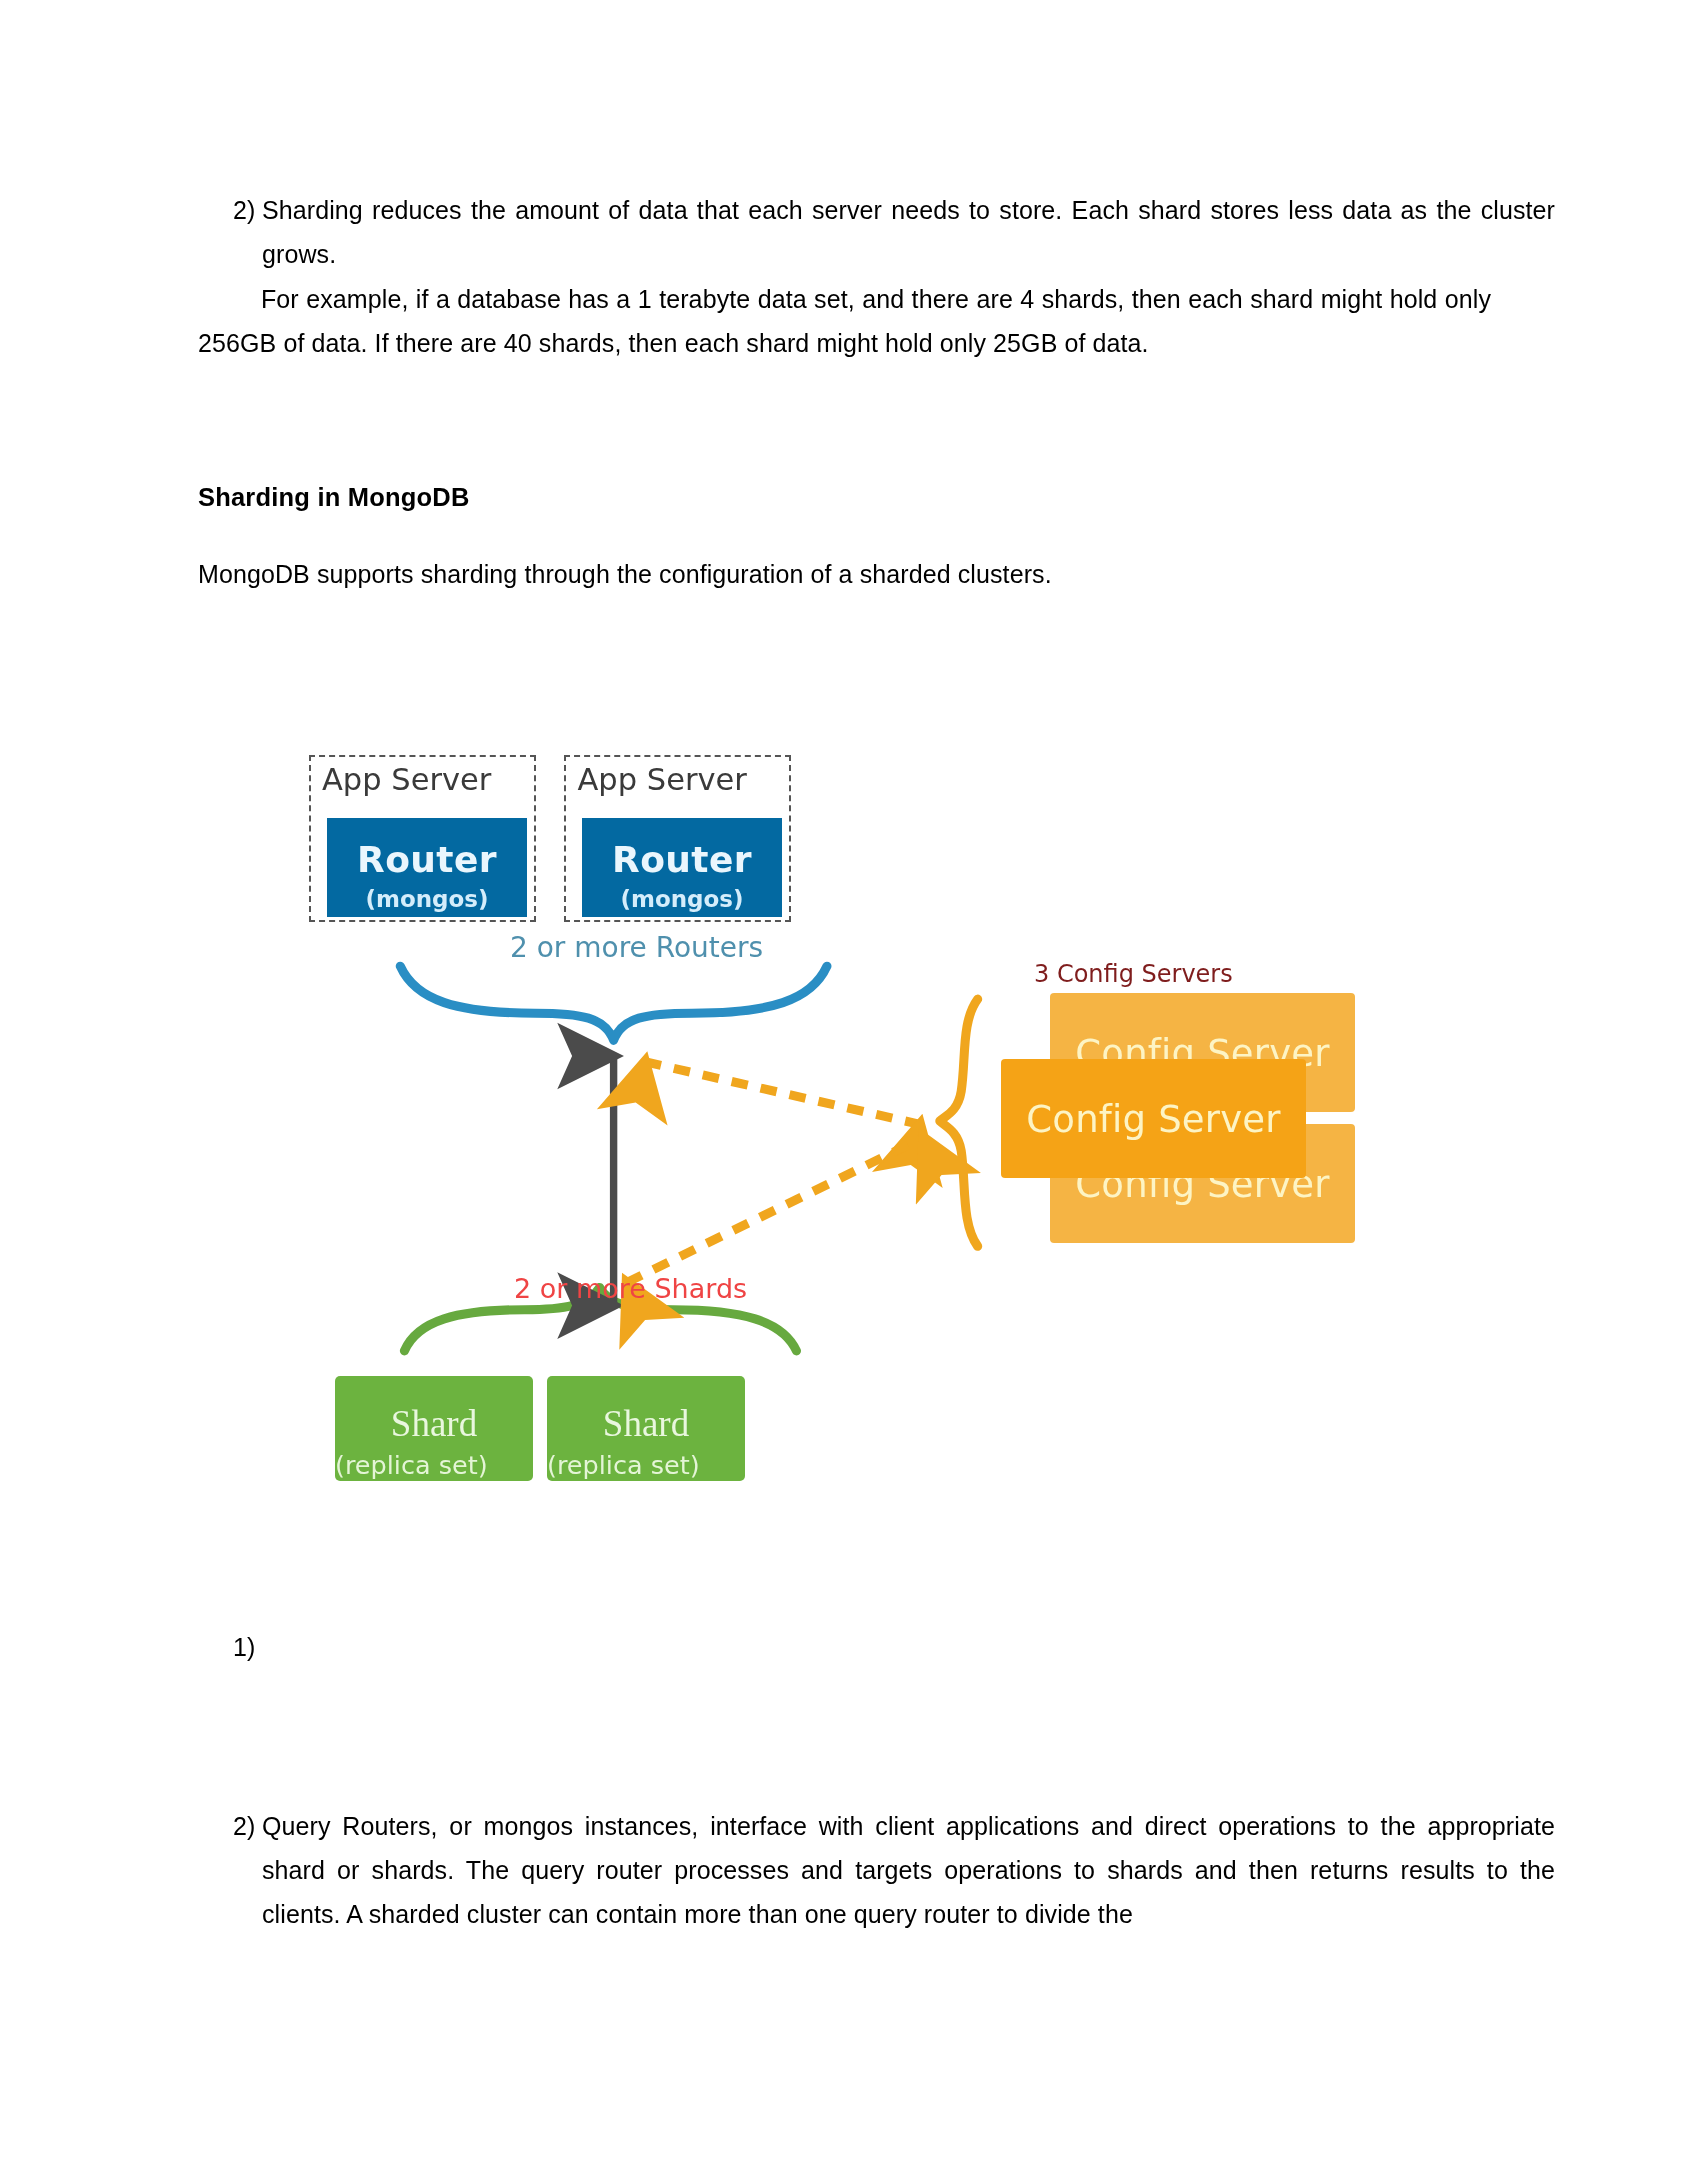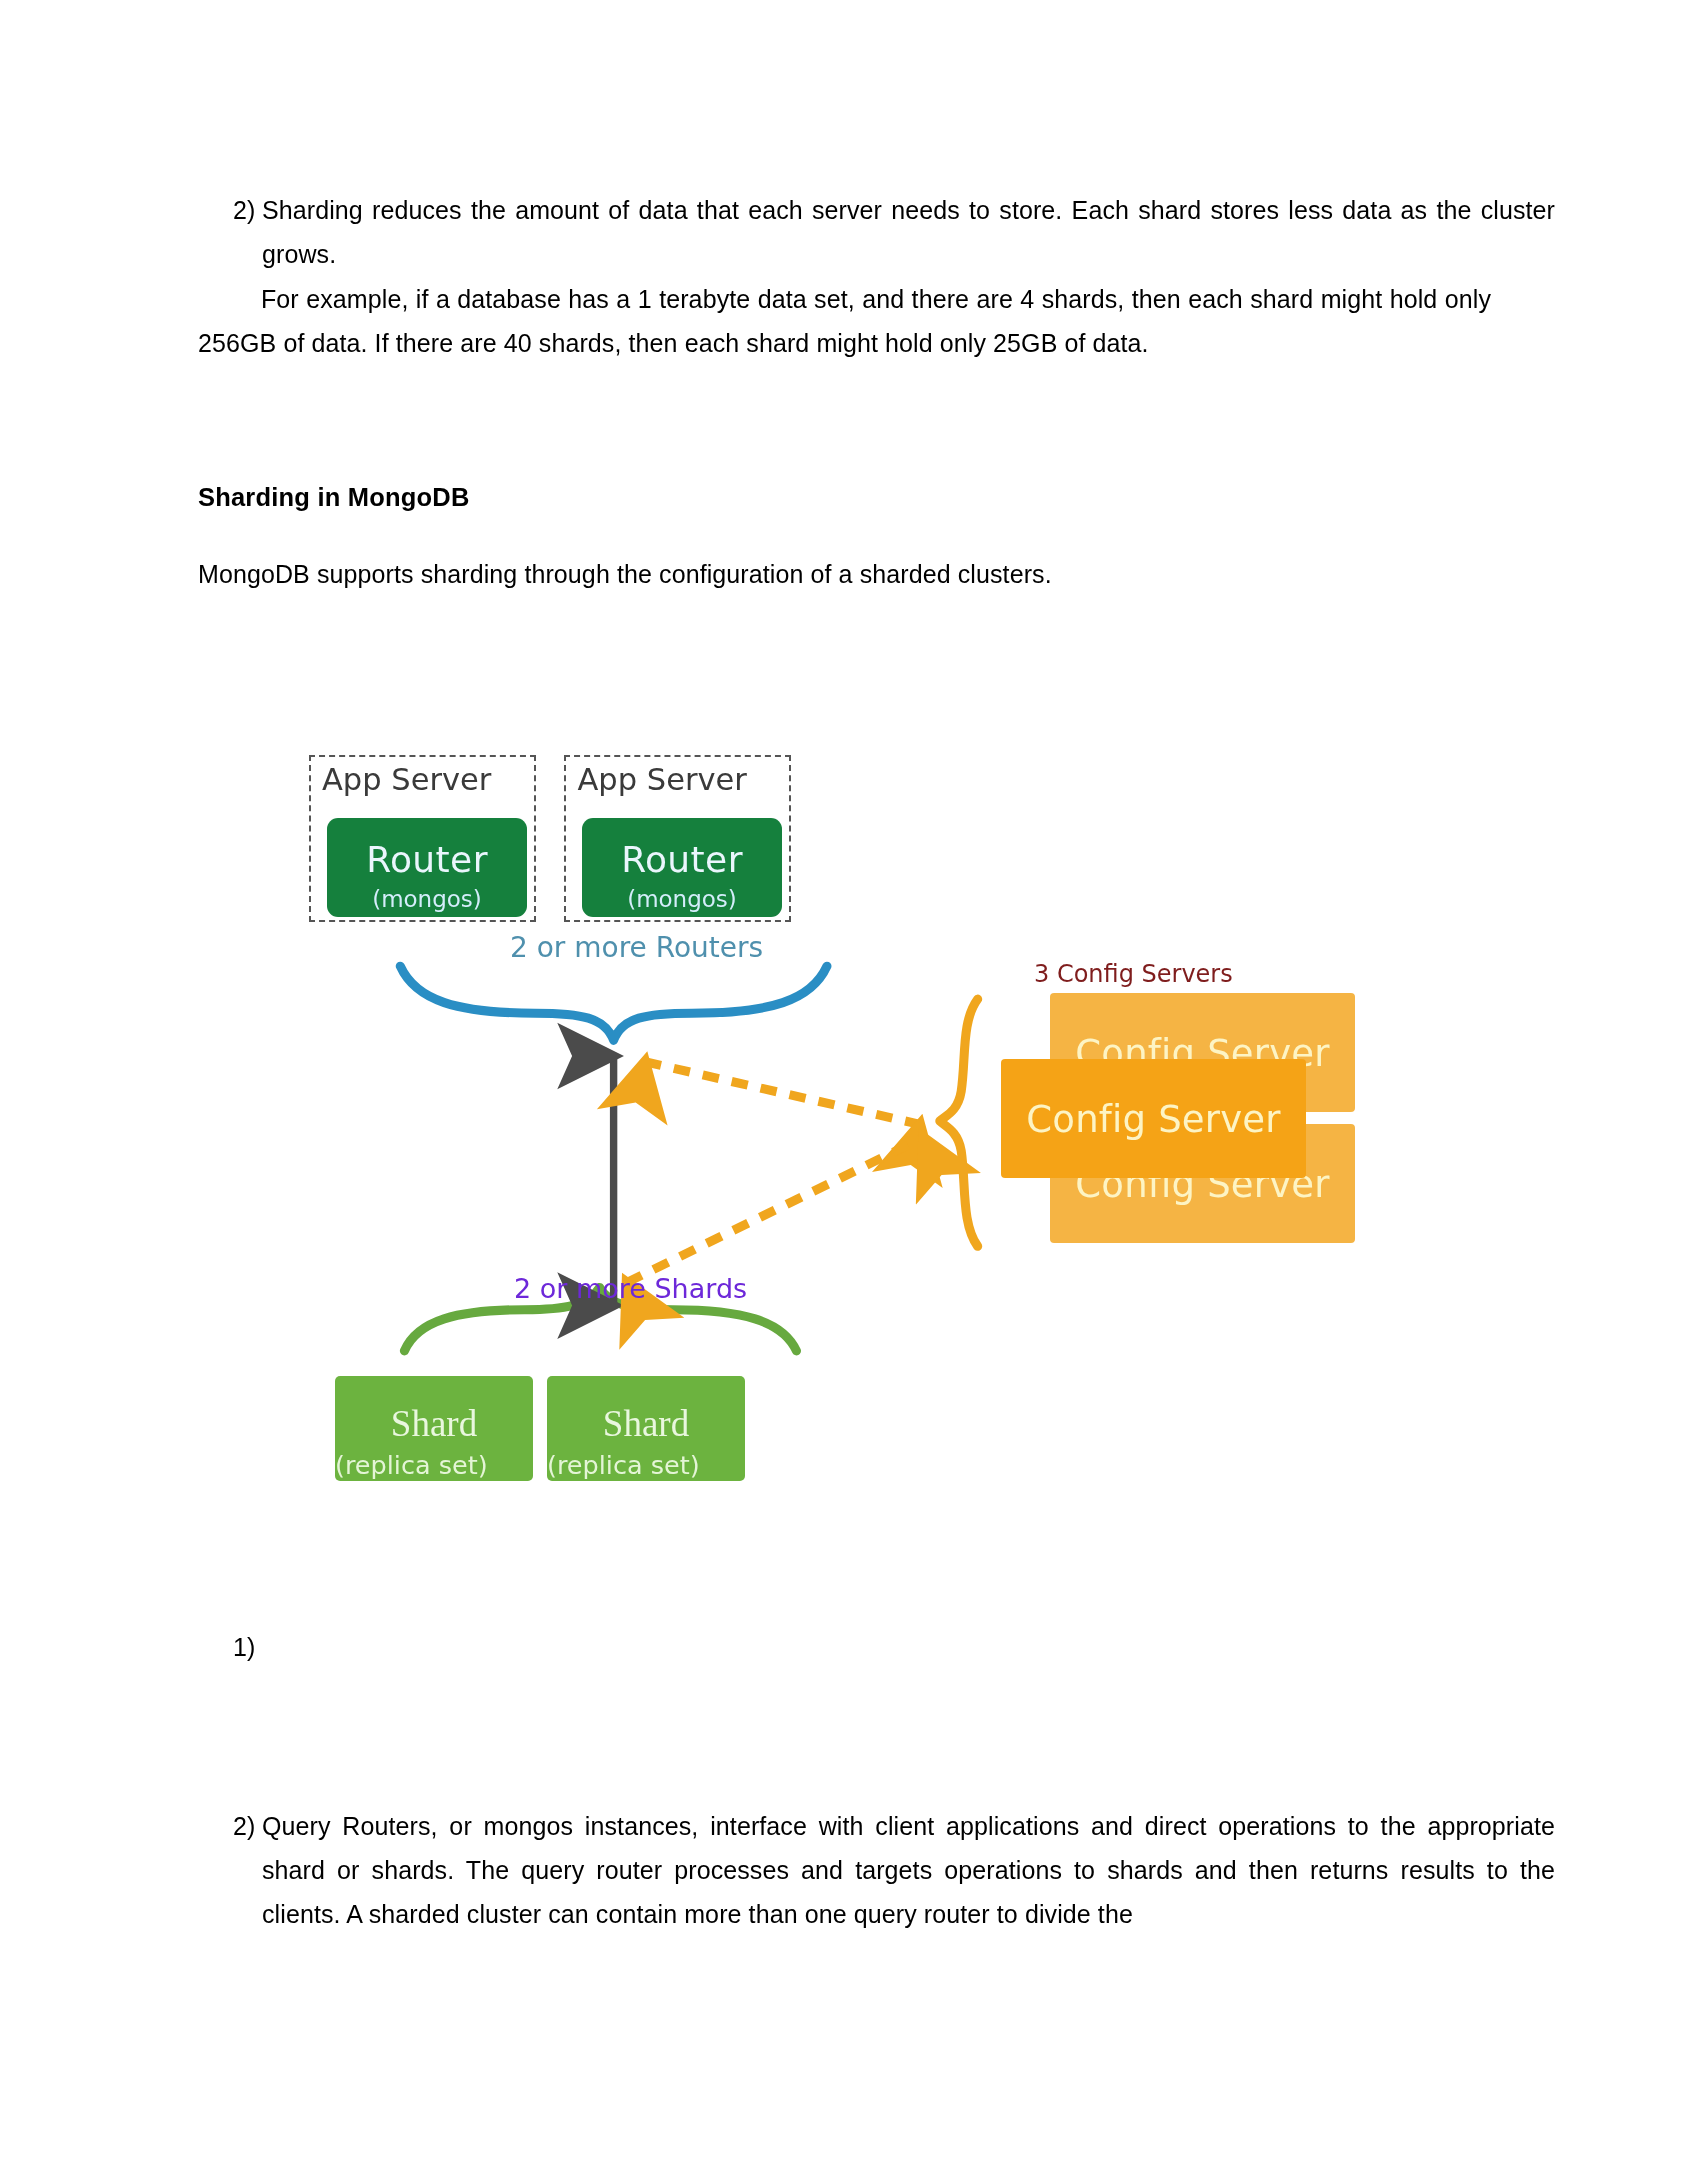--- a/index.html
+++ b/index.html
@@ -93,23 +93,24 @@
     position: absolute;
     left: 11.5px;
     top: 5px;
     font-size: 30.5px;
     color: #3a3a3a;
     font-family: "DejaVu Sans", sans-serif;
     white-space: nowrap;
   }
   .router-box {
     position: absolute;
-    background: #15803d;
-    border-radius: 11px;
-    box-sizing: border-box;
+    background: #0369a1;
+    border-radius: 0;
+    box-sizing: border-box;
+    font-weight: bold;
   }
   .router-title {
     position: absolute;
     width: 100%;
     top: 21.4px;
     text-align: center;
     color: #eaf6fd;
     font-size: 36px;
     font-family: "DejaVu Sans", sans-serif;
     letter-spacing: 0.4px;
@@ -123,21 +124,21 @@
     font-size: 23px;
     font-family: "DejaVu Sans", sans-serif;
   }
 
   .brace-label {
     position: absolute;
     font-family: "DejaVu Sans", sans-serif;
     white-space: nowrap;
   }
   #routers-label { left: 218px; top: 202px; font-size: 28px; color: #4f90ad; }
-  #shards-label  { left: 222px; top: 544px; font-size: 27px; color: #6d28d9; }
+  #shards-label  { left: 222px; top: 544px; font-size: 27px; color: #ef4444; }
   #config-label  { left: 696px; top: 231px; font-size: 24px; color: #7f1d1d; margin-left: 46px; }
 
   .config-box {
     position: absolute;
     box-sizing: border-box;
     border-radius: 4.1px;
   }
   .config-box.back  { background: #f5b444; }
   .config-box.front { background: #f5a316; }
   .config-text {

